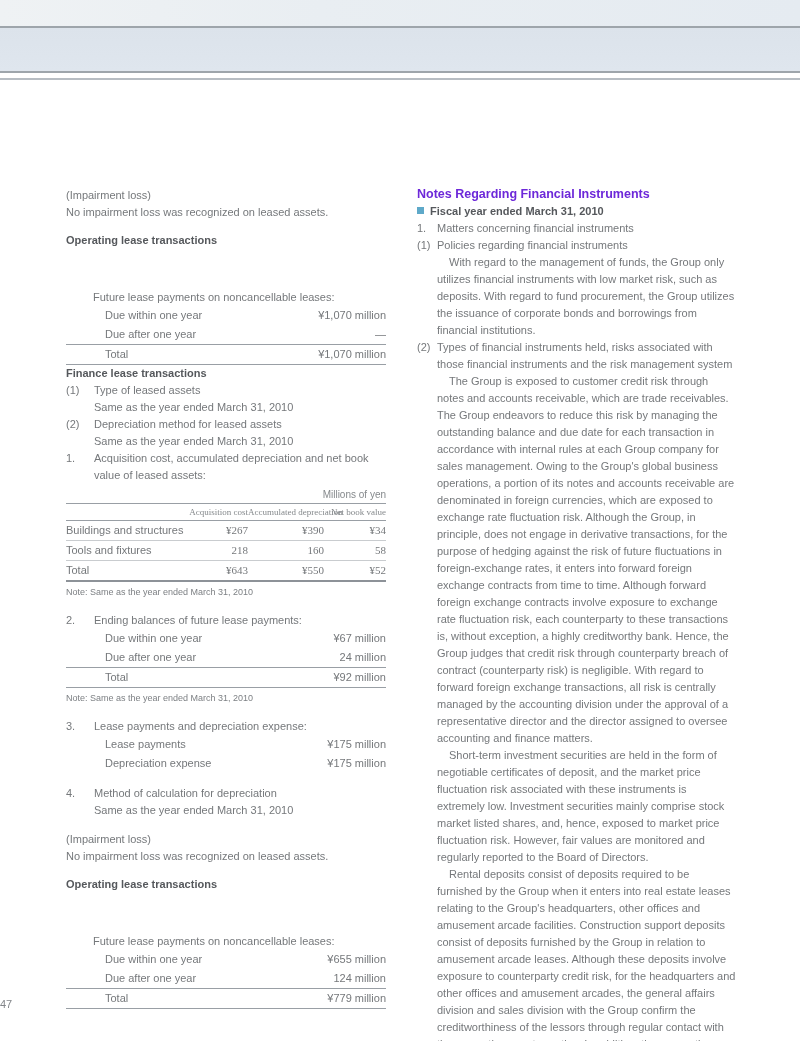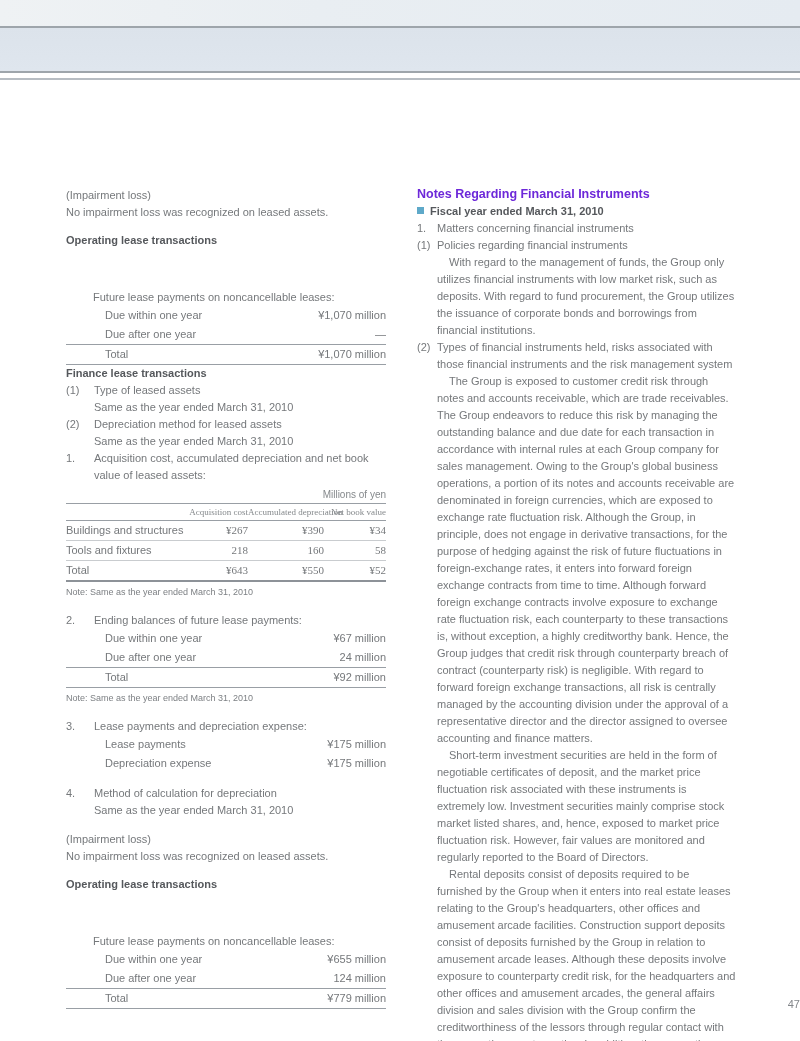--- a/index.html
+++ b/index.html
@@ -41,21 +41,21 @@
   .t1row{display:flex;align-items:flex-end;}
   .t1row .t1lbl{flex:1;}
   .t1row .t1c{width:62px;text-align:right;white-space:nowrap;font-family:Liberation Serif, serif;}
   .t1row .t1c.w2{width:76px;}
   .t1head{border-bottom:1.5px solid #999fa5;padding:3px 0 2px 0;}
   .t1head .t1c{font-size:9px;line-height:11px;color:#85898c;}
   .t1body .t1row{border-bottom:1px solid #c9cccf;padding:1px 0;}
   .t1body .t1row.t1total{border-bottom:2px solid #8d9298;}
   .headline{font-size:12.5px;line-height:18px;font-weight:bold;color:#6d28d9;margin:0;}
   .col-right .para{text-indent:12px;}
-  .pagenum{position:absolute;top:996px;left:0;width:800px;text-align:right;
+  .pagenum{position:absolute;top:996px;left:0;width:800px;text-align:left;
     font-size:11px;color:#83868a;}
 </style>
 </head>
 <body>
 
 <div>
 
   <div class="band-top"></div>
   <div class="band-main"></div>
   <div class="band-rule"></div>

